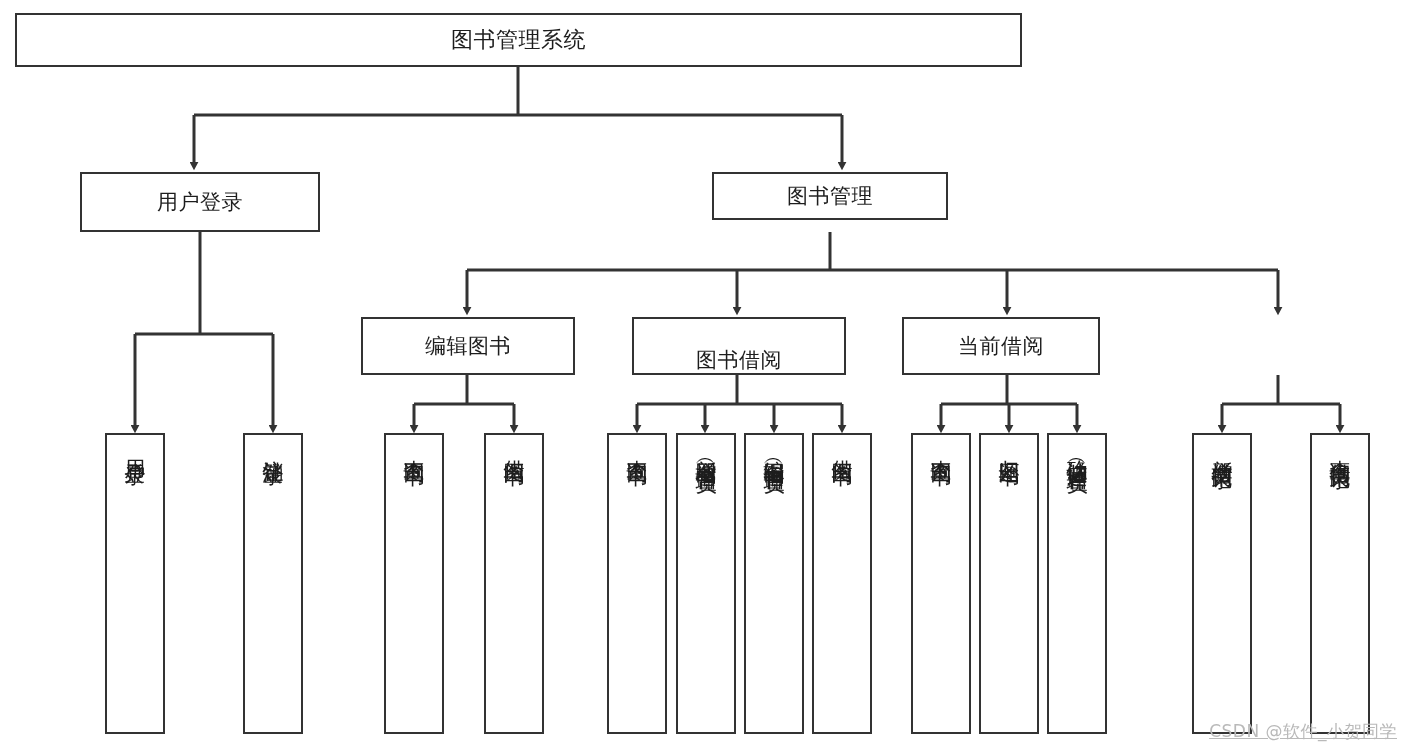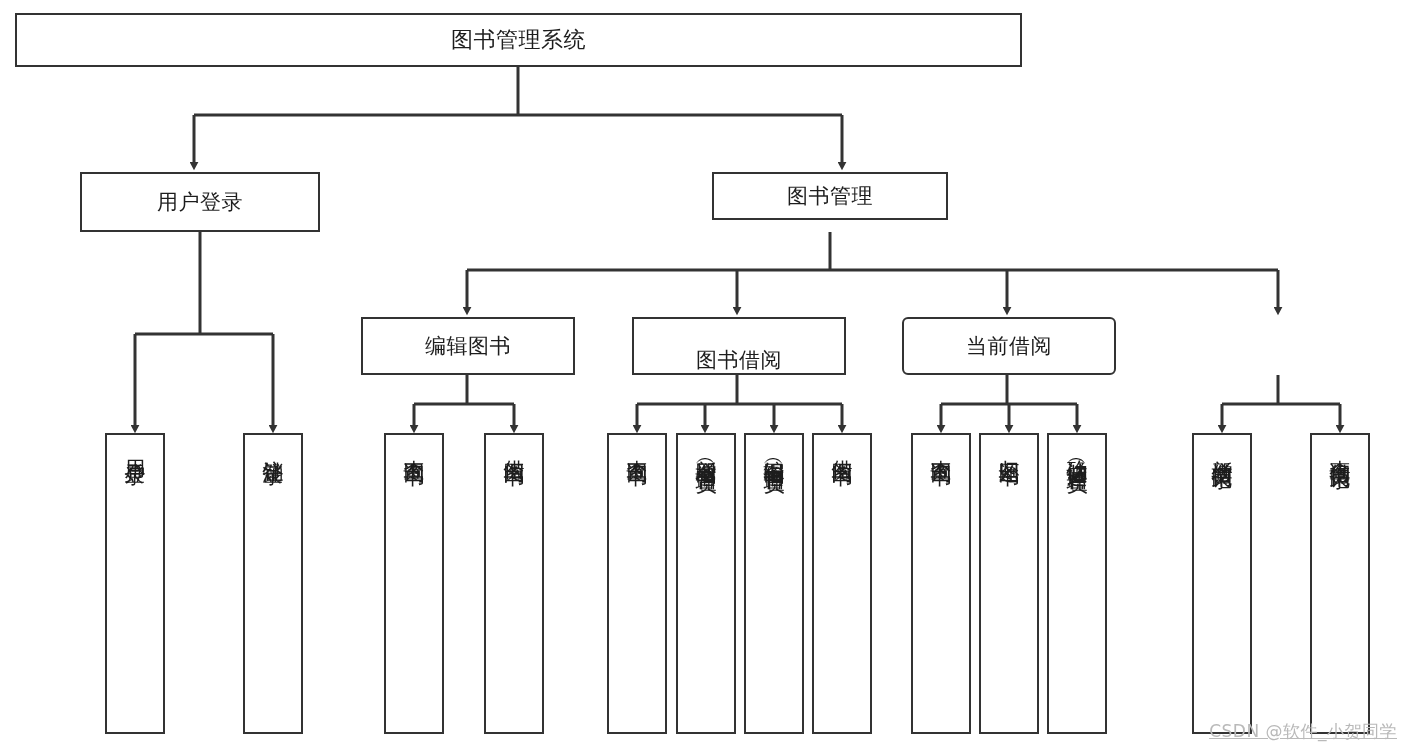--- a/index.html
+++ b/index.html
@@ -142,21 +142,21 @@
   </div>
 
   <div class="node branch" style="left:361px; top:317px; width:214px; height:58px;">
     <span class="node-label">编辑图书</span>
   </div>
 
   <div class="node branch" style="left:632px; top:317px; width:214px; height:58px;align-items:flex-end;">
     <span class="node-label">图书借阅</span>
   </div>
 
-  <div class="node branch" style="left:902px; top:317px; width:214px; height:58px;border-radius:6px;">
+  <div class="node branch" style="left:902px; top:317px; width:198px; height:58px;">
     <span class="node-label">当前借阅</span>
   </div>
 
 
   <div class="node leaf" style="left:105px; top:433px; width:60px; height:301px;">
     <span class="node-label">用户登录</span>
   </div>
   <div class="node leaf" style="left:243px; top:433px; width:60px; height:301px;">
     <span class="node-label">注销登录</span>
   </div>

